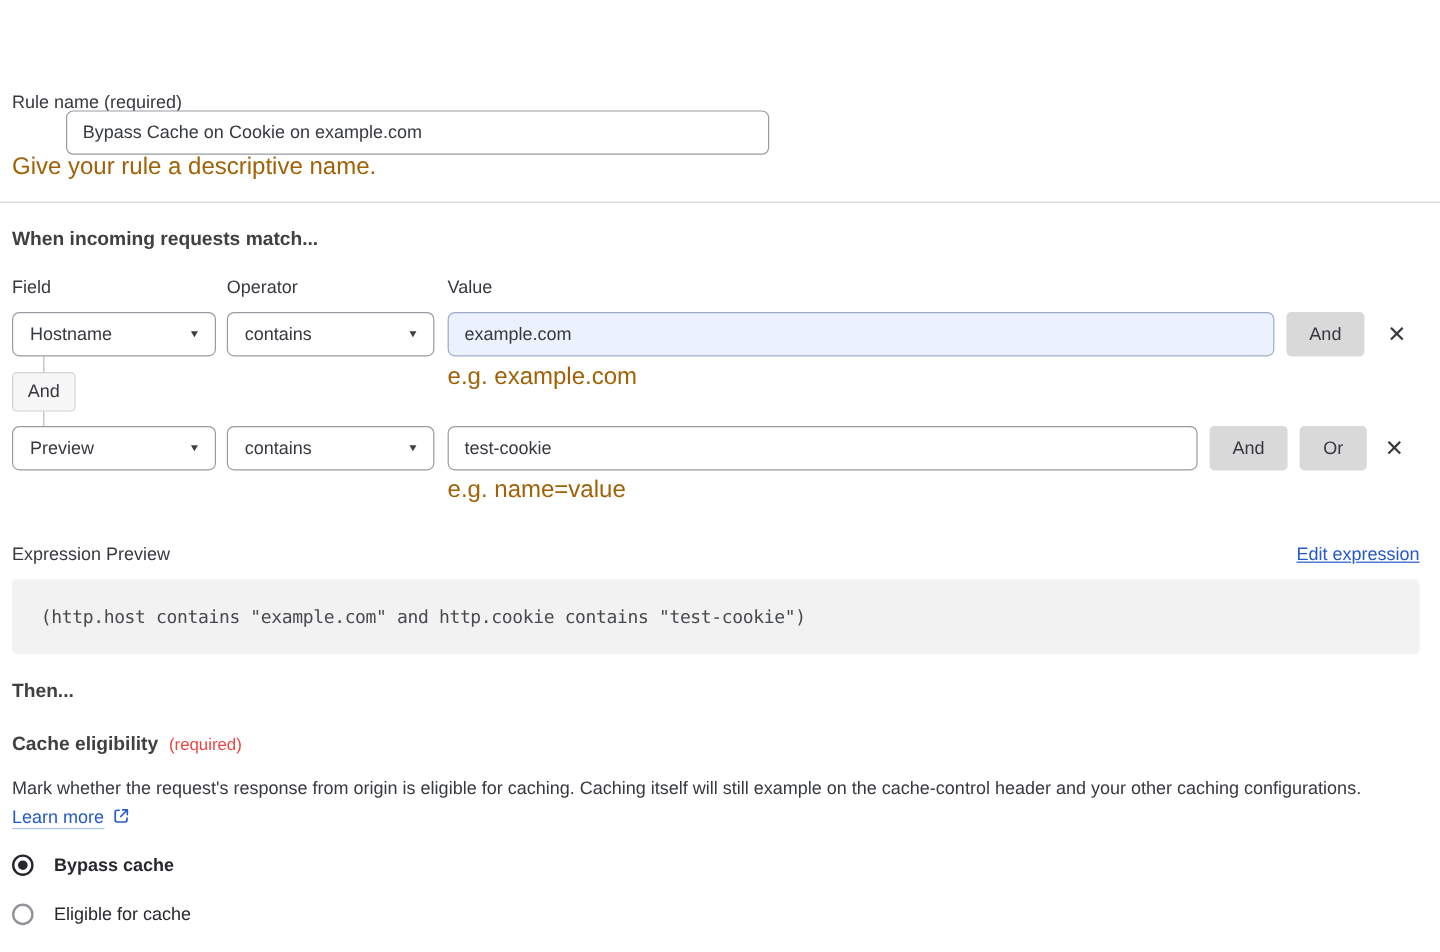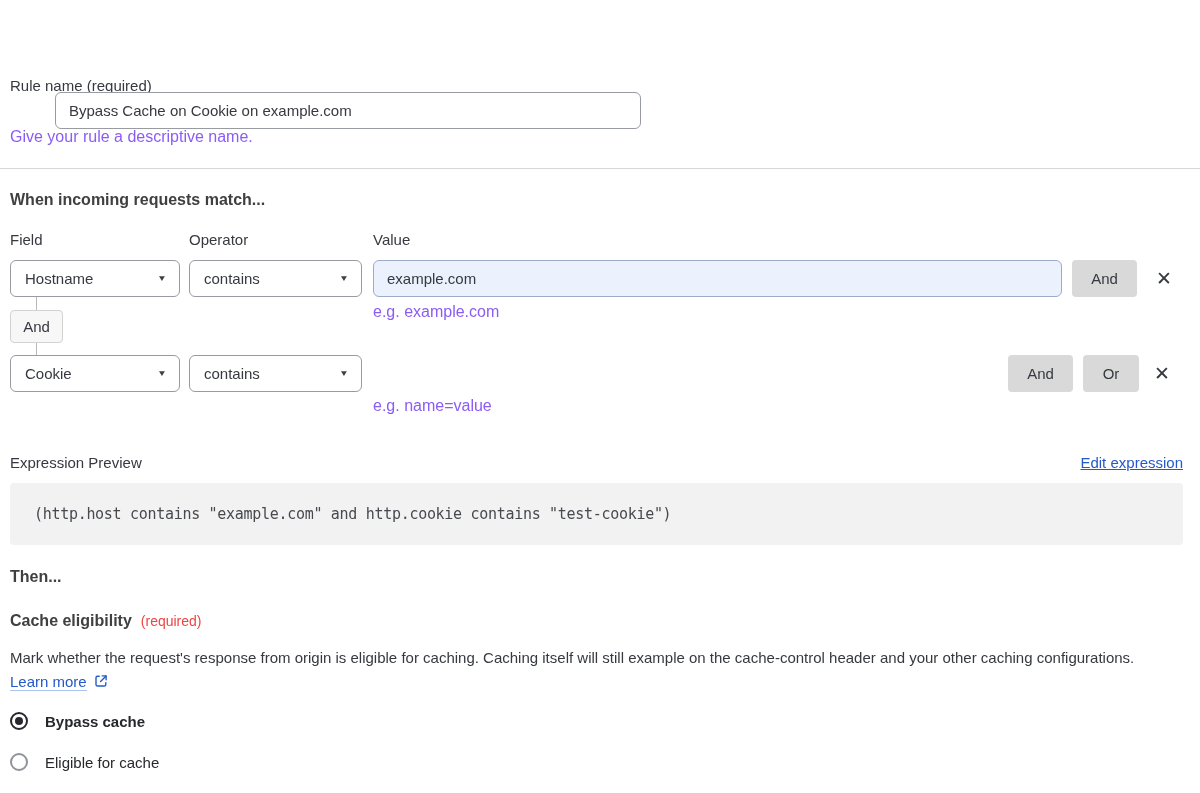--- a/index.html
+++ b/index.html
@@ -28,21 +28,21 @@
     background: #fff; color: #36393f;
     font-size: 15px; font-family: "Liberation Sans", sans-serif;
     padding: 0 13px; outline: none;
     height: 37px;
   }
   .text-input.focused {
     background: #ebf2fd;
     border-color: #9dabc9;
   }
 
-  .helper-text { font-size: 16px; color: #8b5cf6; }
+  .helper-text { font-size: 20px; color: #a16207; }
 
   .divider { left: 0; top: 168px; width: 1200px; height: 1px; background: #d8d8d8; }
 
   .section-heading { font-size: 16px; font-weight: 700; color: #404040; }
 
   .select {
     height: 37px;
     border: 1px solid #989ba2; border-radius: 6px;
     background: #fff;
     display: flex; align-items: center; justify-content: space-between;
@@ -150,27 +150,28 @@
   <input class="abs text-input focused" style="left: 373px; top: 260px; width: 689px;" value="example.com">
   <button class="abs gray-btn" style="left:1072px; top:260px; width:65px;">And</button>
   <button class="abs close-btn" style="left:1151px; top:260px;">✕</button>
   <div class="abs helper-text" style="left:373px; top:303px;">e.g. example.com</div>
 
   <div class="abs connector-line" style="left:36px; top:297px; height:13px;"></div>
   <button class="abs connector-btn" style="left:10px; top:310px;">And</button>
   <div class="abs connector-line" style="left:36px; top:343px; height:12px;"></div>
 
   <div class="abs select" style="left:10px; top:355px; width:170px;">
-    <span>Cookie</span>
+    <span>Preview</span>
     <span class="caret">▼</span>
   </div>
   <div class="abs select" style="left:189px; top:355px; width:173px;">
     <span>contains</span>
     <span class="caret">▼</span>
   </div>
+  <input class="abs text-input" style="left: 373px; top: 355px; width: 625px;" value="test-cookie">
   <button class="abs gray-btn" style="left:1008px; top:355px; width:65px;">And</button>
   <button class="abs gray-btn" style="left:1083px; top:355px; width:56px;">Or</button>
   <button class="abs close-btn" style="left:1149px; top:355px;">✕</button>
   <div class="abs helper-text" style="left:373px; top:397px;">e.g. name=value</div>
 
   <div class="abs field-label" style="left:10px; top:454px;">Expression Preview</div>
   <a class="abs link edit-link" style="right:17px; top:454px;">Edit expression</a>
   <div class="abs code-block">
     <span class="code-text">(http.host contains "example.com" and http.cookie contains "test-cookie")</span>
   </div>

